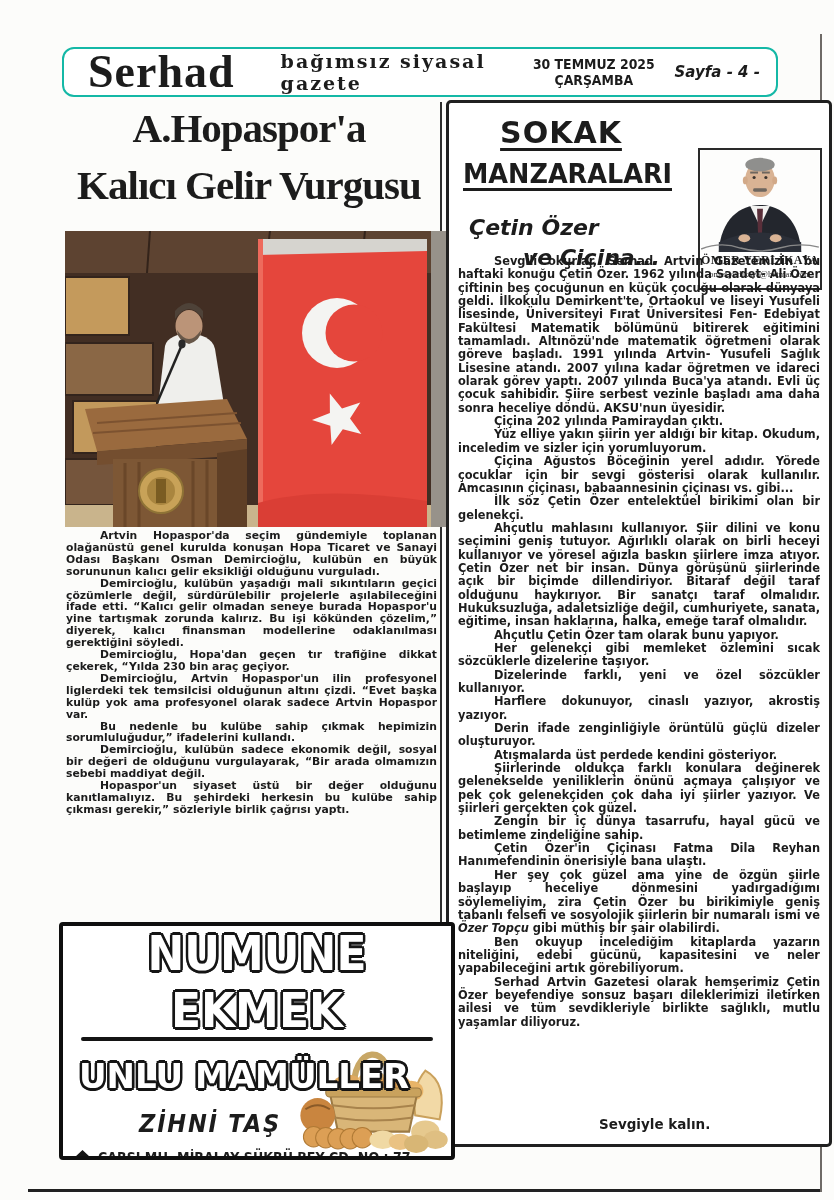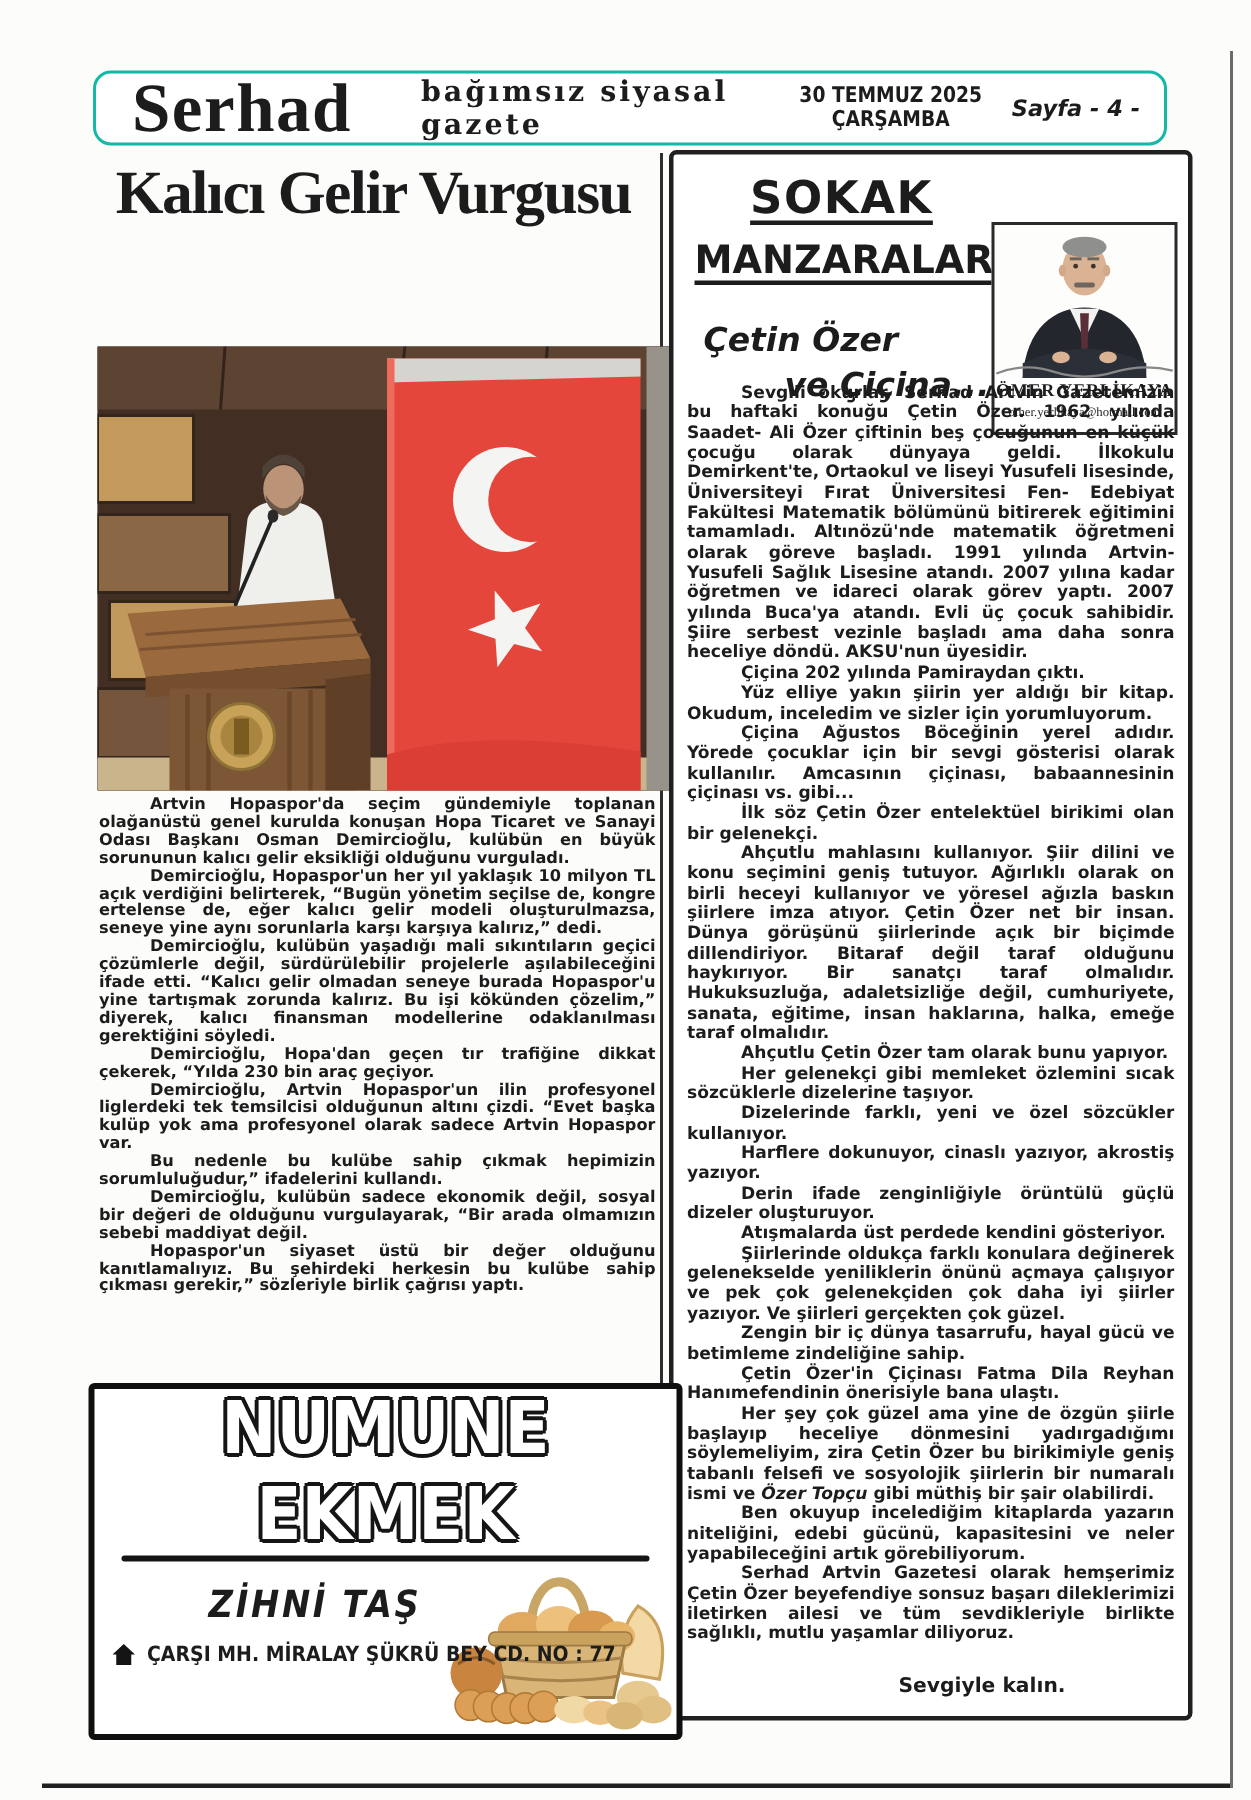--- a/index.html
+++ b/index.html
@@ -44,21 +44,21 @@
                position:relative;z-index:2;}
   .ad-owner{display:block;margin:14px 0 0 30px;width:260px;text-align:center;font-size:25px;font-weight:bold;
             font-style:italic;letter-spacing:2px;transform:scaleX(.9);transform-origin:left;
             position:relative;z-index:2;}
   .ad-line{display:flex;align-items:center;gap:8px;margin:11px 0 0 12px;font-weight:bold;
            position:relative;z-index:2;}
   .ad-address{font-size:14px;transform:scaleX(.9);transform-origin:left;white-space:nowrap;}
   .basket{position:absolute;right:2px;bottom:2px;z-index:1;}
 
   
-  .right-box{position:absolute;left:446px;top:100px;width:349px;height:1047px;border:3px solid #202020;
+  .right-box{position:absolute;left:446px;top:100px;width:386px;height:1047px;border:3px solid #202020;
              border-radius:5px;background:#fff;z-index:2;box-sizing:border-box;}
   .rb-heading{position:absolute;left:12px;top:12px;width:200px;text-align:center;font-weight:bold;}
   .rb-h1{font-size:30px;letter-spacing:1px;text-decoration:underline;
          text-decoration-thickness:3px;text-underline-offset:5px;}
   .rb-h2{font-size:26px;margin-top:9px;text-decoration:underline;
          text-decoration-thickness:3px;text-underline-offset:5px;transform:scaleX(.98);}
   .rb-sub{position:absolute;left:20px;top:110px;font-size:22px;font-weight:bold;font-style:italic;line-height:30px;}
   .rb-sub2{margin-left:54px;}
   .columnist{position:absolute;right:7px;top:7px;width:124px;height:142px;border:2px solid #2a2a2a;
              background:#fff;text-align:center;box-sizing:border-box;margin-top:38px;}
@@ -81,20 +81,21 @@
     <div class="mast-date">
       <div>30 TEMMUZ 2025</div>
       <div>ÇARŞAMBA</div>
     </div>
     <div class="mast-page">Sayfa - 4 -</div>
   </div>
 
   <div class="col-divider"></div>
 
   <div class="headline">
+    <div>A.Hopaspor'a</div>
     <div>Kalıcı Gelir Vurgusu</div>
   </div>
 
   <div class="photo">
     <svg width="381" height="296" viewBox="0 0 381 296">
       <rect width="381" height="296" fill="#422e23"></rect>
       <rect x="0" y="0" width="381" height="42" fill="#5d4331"></rect>
       <line x1="85" y1="0" x2="82" y2="42" stroke="#33231a" stroke-width="2"></line>
       <line x1="205" y1="0" x2="200" y2="42" stroke="#33231a" stroke-width="2"></line>
       <line x1="300" y1="0" x2="296" y2="40" stroke="#33231a" stroke-width="2"></line>
@@ -147,21 +148,20 @@
         </g>
         <path fill="#f4f4f2" d="M264.8,162.6 L277.0,177.4 L295.3,171.4 L285.0,187.6 L296.4,203.1 L277.8,198.3 L266.6,213.9 L265.3,194.8 L247.0,188.9 L264.9,181.9 Z"></path>
       </g>
 
       <rect x="366" y="0" width="15" height="296" fill="#97928a"></rect>
     </svg>
   </div>
 
   <div class="article-left">
       <p>Artvin Hopaspor'da seçim gündemiyle toplanan olağanüstü genel kurulda konuşan Hopa Ticaret ve Sanayi Odası Başkanı Osman Demircioğlu, kulübün en büyük sorununun kalıcı gelir eksikliği olduğunu vurguladı.</p>
-      <p>Demircioğlu, Hopaspor'un her yıl yaklaşık 10 milyon TL açık verdiğini belirterek, “Bugün yönetim seçilse de, kongre ertelense de, eğer kalıcı gelir modeli oluşturulmazsa, seneye yine aynı sorunlarla karşı karşıya kalırız,” dedi.</p>
       <p>Demircioğlu, kulübün yaşadığı mali sıkıntıların geçici çözümlerle değil, sürdürülebilir projelerle aşılabileceğini ifade etti. “Kalıcı gelir olmadan seneye burada Hopaspor'u yine tartışmak zorunda kalırız. Bu işi kökünden çözelim,” diyerek, kalıcı finansman modellerine odaklanılması gerektiğini söyledi.</p>
       <p>Demircioğlu, Hopa'dan geçen tır trafiğine dikkat çekerek, “Yılda 230 bin araç geçiyor.</p>
       <p>Demircioğlu, Artvin Hopaspor'un ilin profesyonel liglerdeki tek temsilcisi olduğunun altını çizdi. “Evet başka kulüp yok ama profesyonel olarak sadece Artvin Hopaspor var.</p>
       <p>Bu nedenle bu kulübe sahip çıkmak hepimizin sorumluluğudur,” ifadelerini kullandı.</p>
       <p>Demircioğlu, kulübün sadece ekonomik değil, sosyal bir değeri de olduğunu vurgulayarak, “Bir arada olmamızın sebebi maddiyat değil.</p>
       <p>Hopaspor'un siyaset üstü bir değer olduğunu kanıtlamalıyız. Bu şehirdeki herkesin bu kulübe sahip çıkması gerekir,” sözleriyle birlik çağrısı yaptı.</p>
     </div>
 
   <div class="ad-box">
     <svg class="basket" width="155" height="124" viewBox="0 0 150 122">
@@ -183,20 +183,21 @@
       <circle cx="54" cy="107" r="10" fill="#dc9f55" stroke="#b07a35"></circle>
       <circle cx="66" cy="106" r="10" fill="#dc9f55" stroke="#b07a35"></circle>
       <ellipse cx="86" cy="108" rx="13" ry="9" fill="#f0d9a4"></ellipse>
       <ellipse cx="103" cy="110" rx="11" ry="8" fill="#eac283"></ellipse>
       <ellipse cx="128" cy="100" rx="14" ry="11" fill="#e6c98e"></ellipse>
       <ellipse cx="138" cy="108" rx="12" ry="9" fill="#dfbf82"></ellipse>
       <ellipse cx="119" cy="112" rx="12" ry="9" fill="#d8b675"></ellipse>
     </svg>
     <div class="ad-title outline-text">NUMUNE EKMEK</div>
     <div class="ad-rule"></div>
+    <span class="ad-subtitle outline-text">UNLU MAMÜLLER</span>
     <span class="ad-owner">ZİHNİ TAŞ</span>
     <div class="ad-line">
       <svg width="15" height="14" viewBox="0 0 15 14">
         <path d="M7.5,0 L15,7 H12.5 V14 H2.5 V7 H0 Z" fill="#141414"></path>
       </svg>
       <span class="ad-address">ÇARŞI MH. MİRALAY ŞÜKRÜ BEY CD. NO : 77</span>
     </div>
 
   </div>
 

